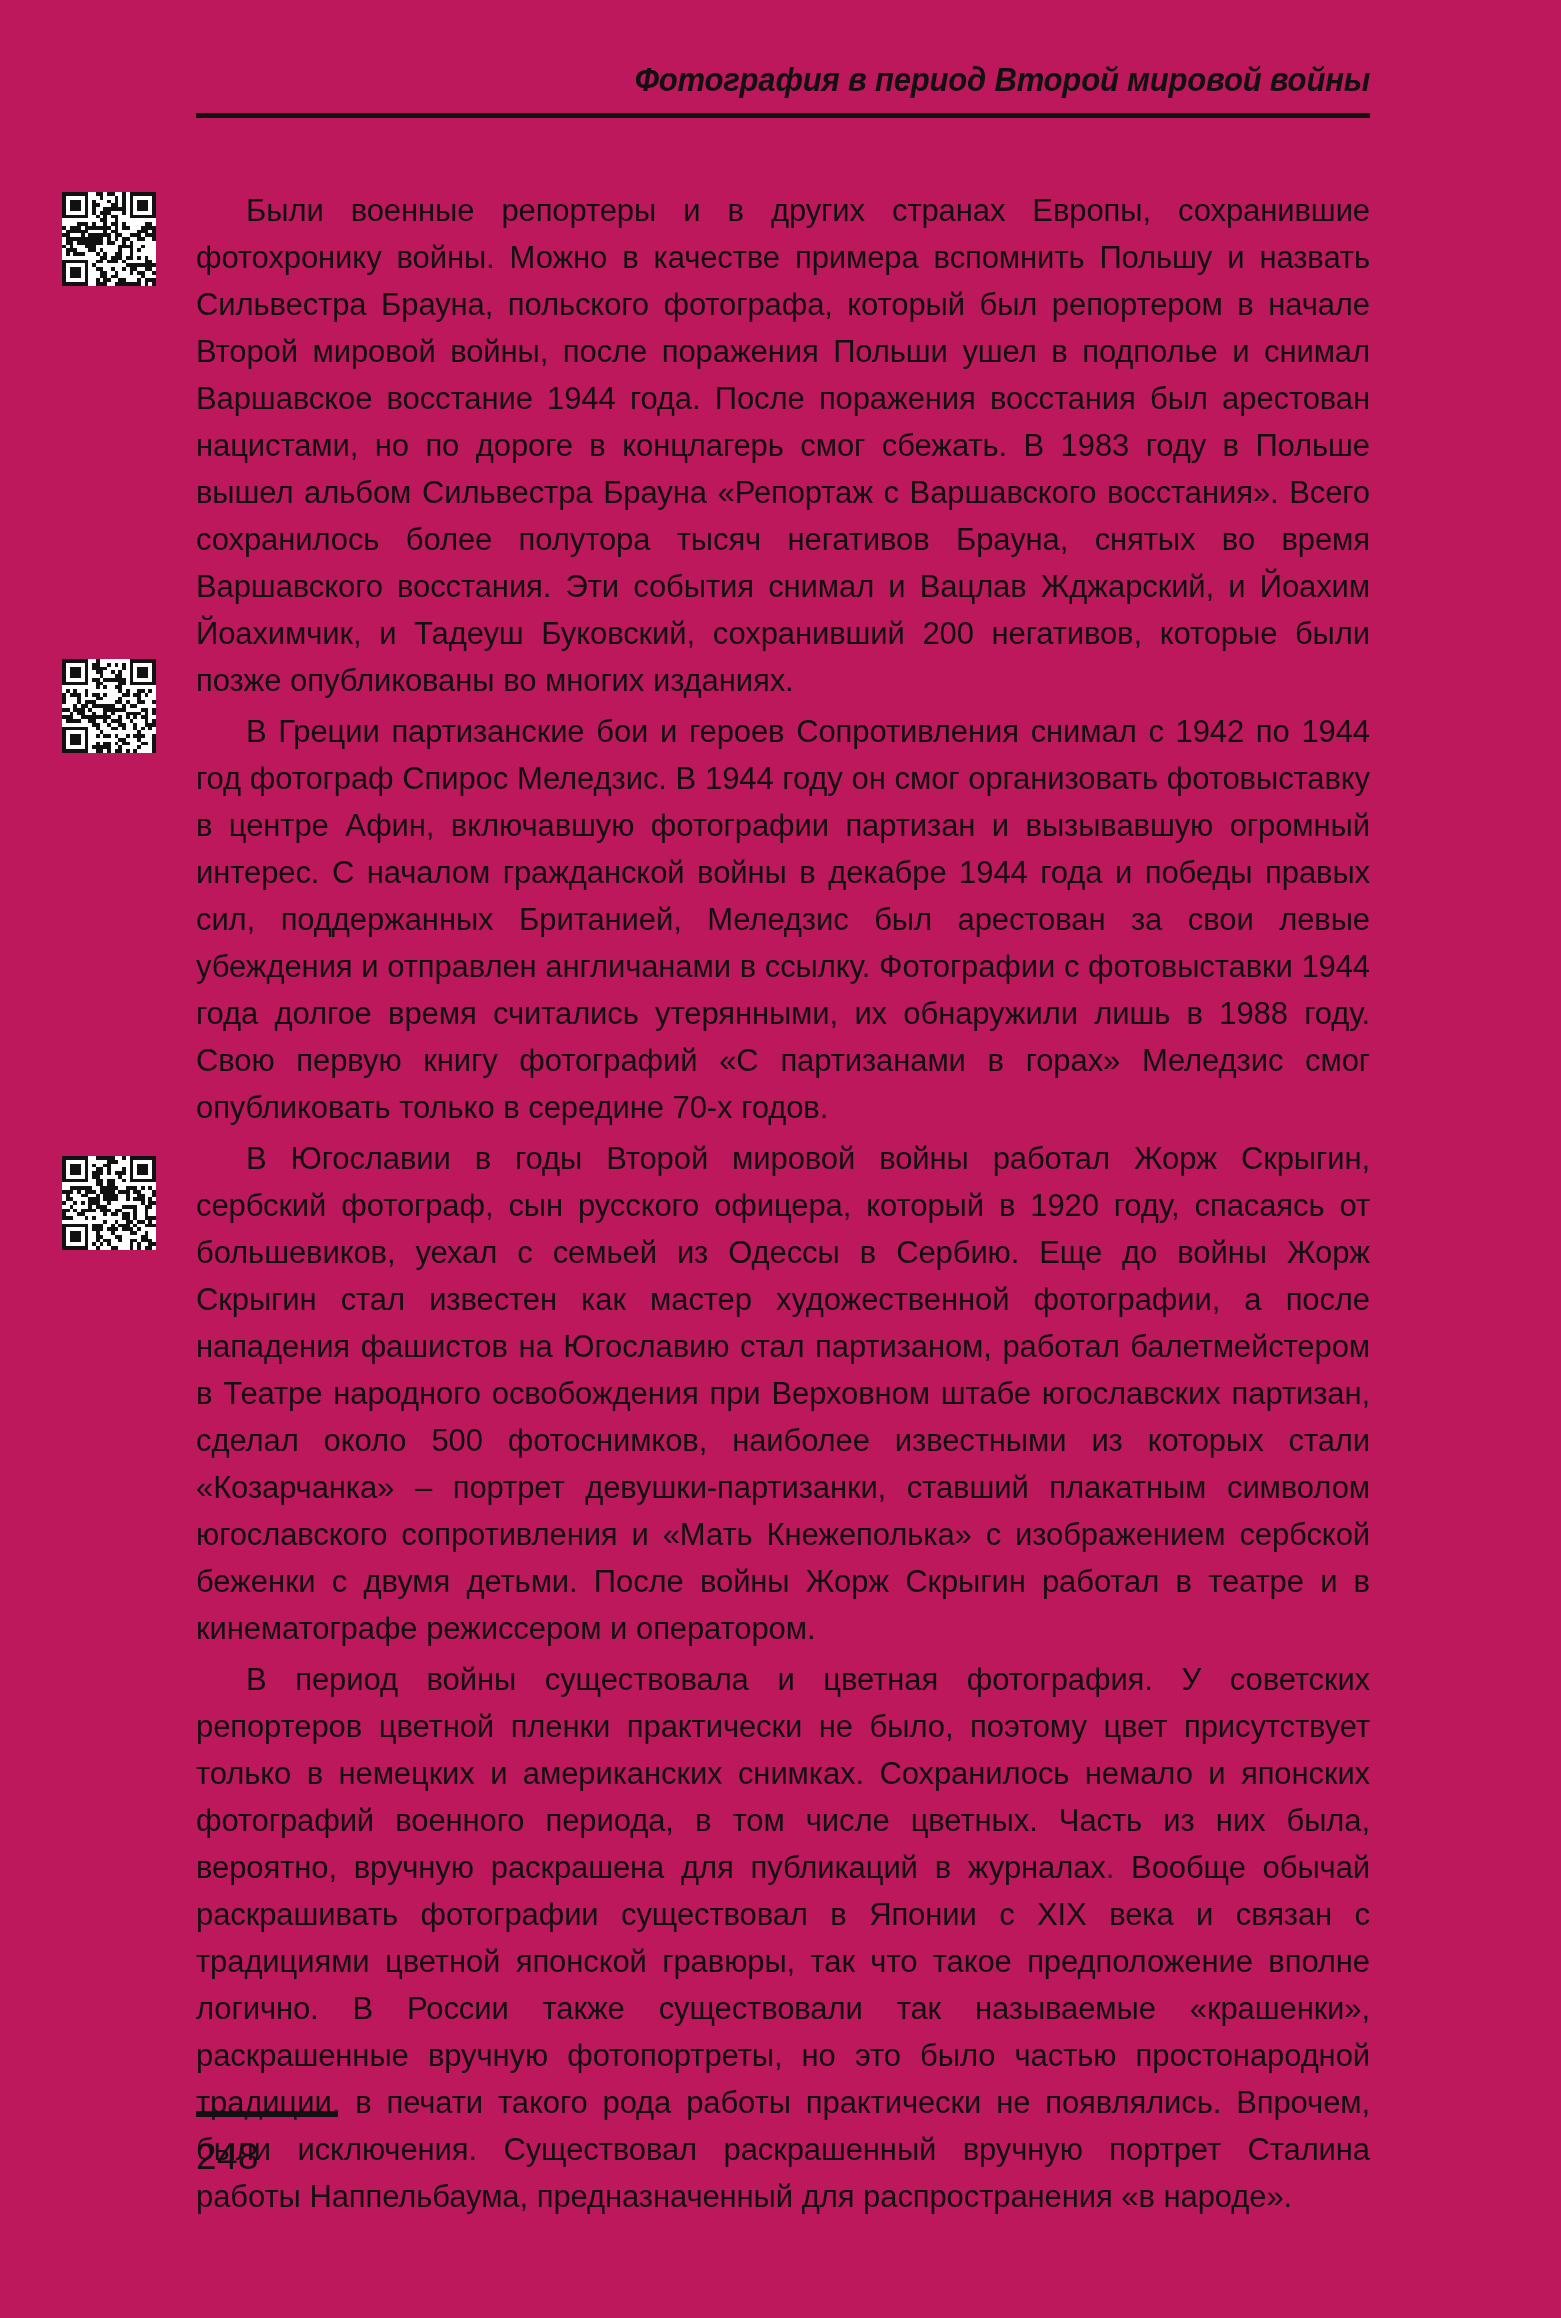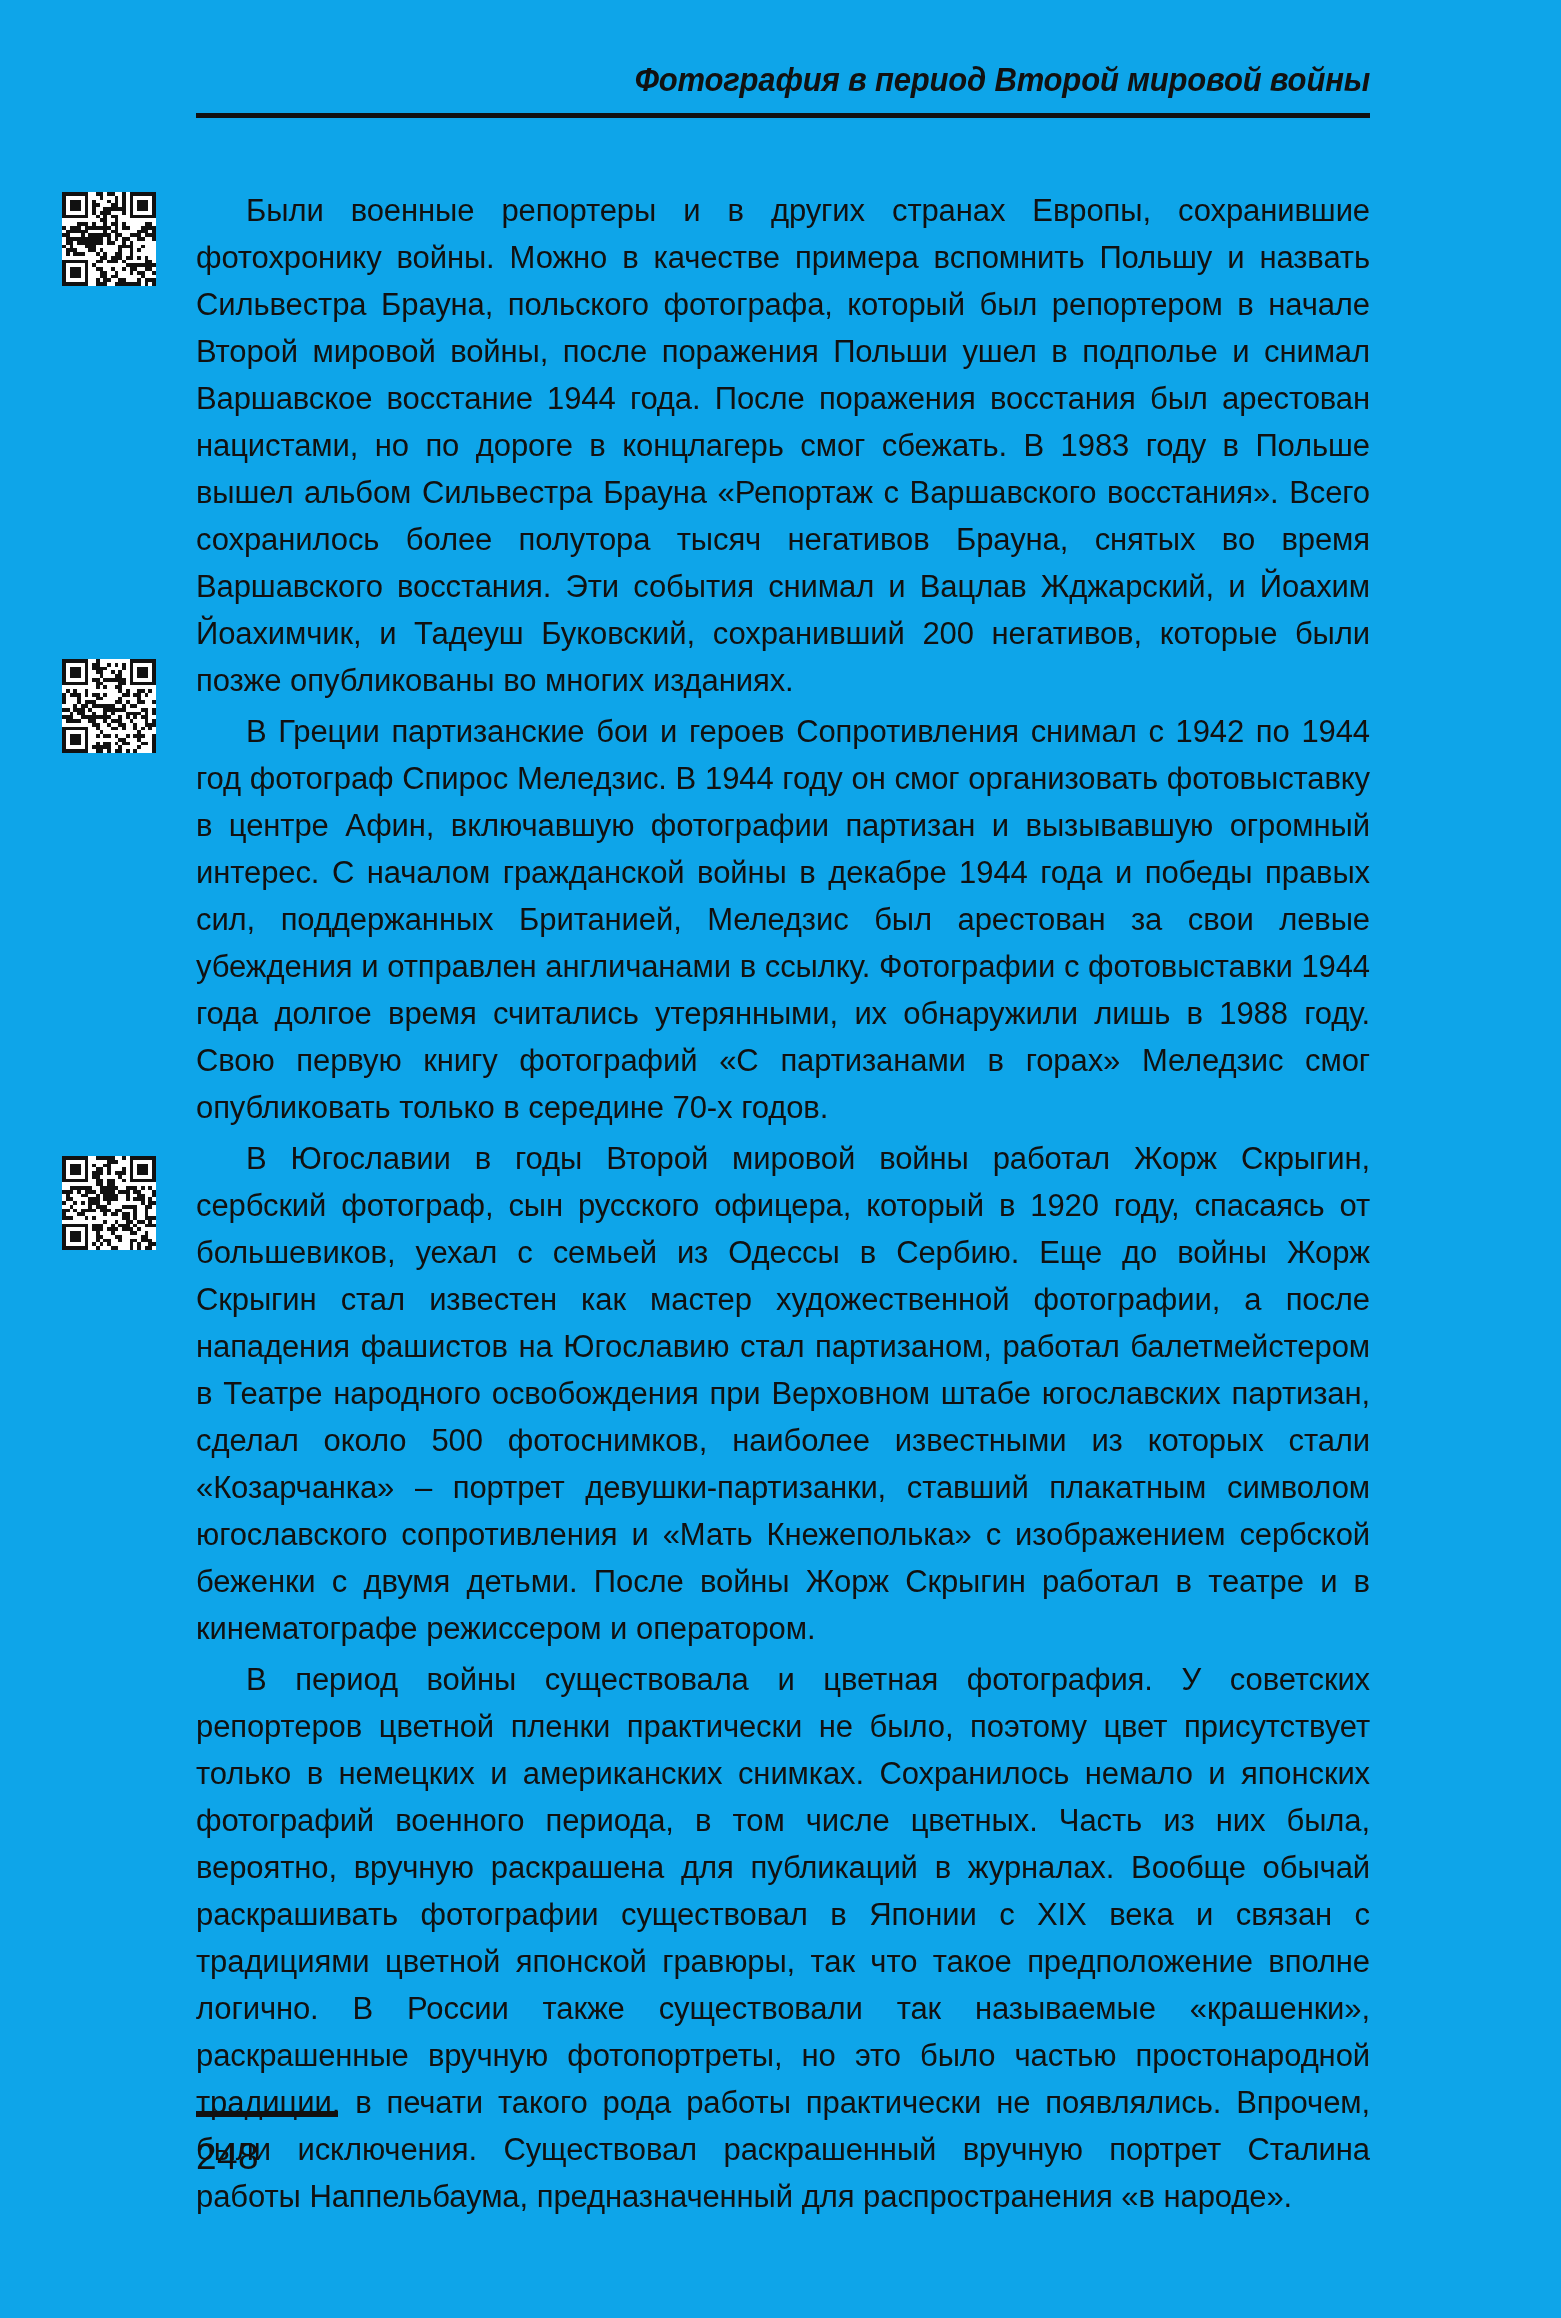--- a/index.html
+++ b/index.html
@@ -9,21 +9,21 @@
     background: #ffffff;
   }
   body {
     font-family: "Liberation Sans", "DejaVu Sans", sans-serif;
     color: #111111;
   }
   .page {
     position: relative;
     width: 1562px;
     height: 2319px;
-    background: #0ea5e9;
+    background: #be185d;
     box-sizing: border-box;
     overflow: hidden;
   }
 
   
   .header-zone {
     position: absolute;
     left: 196px;
     top: 62px;
     width: 1174px;

